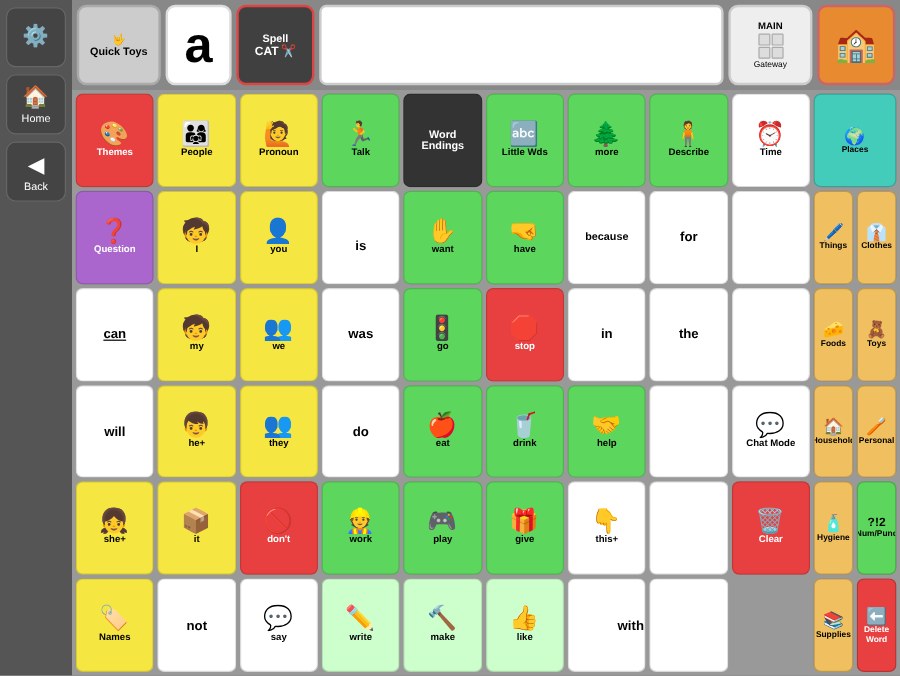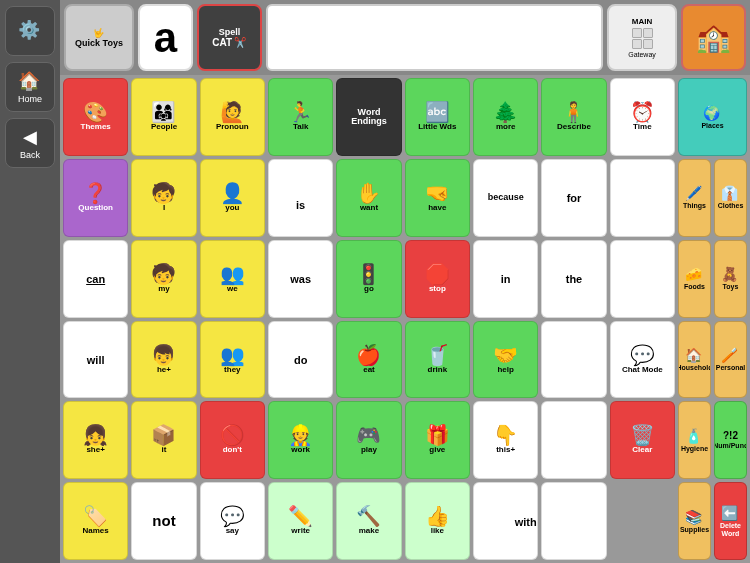--- a/index.html
+++ b/index.html
@@ -412,21 +412,21 @@
 
       <div class="cell bg-red">
           <span class="cell-icon">🗑️</span>
           <span class="cell-label">Clear</span>
         </div>
       <div class="cell bg-yellow">
           <span class="cell-icon">🏷️</span>
           <span class="cell-label">Names</span>
         </div>
       <div class="cell bg-white">
-          <span class="cell-label" style="font-size:15px;">not</span>
+          <span class="cell-label" style="font-size:11px;">not</span>
         </div>
       <div class="cell bg-white">
           <span class="cell-icon">💬</span>
           <span class="cell-label">say</span>
         </div>
       <div class="cell bg-lightgreen">
           <span class="cell-icon">✏️</span>
           <span class="cell-label">write</span>
         </div>
       <div class="cell bg-lightgreen">

